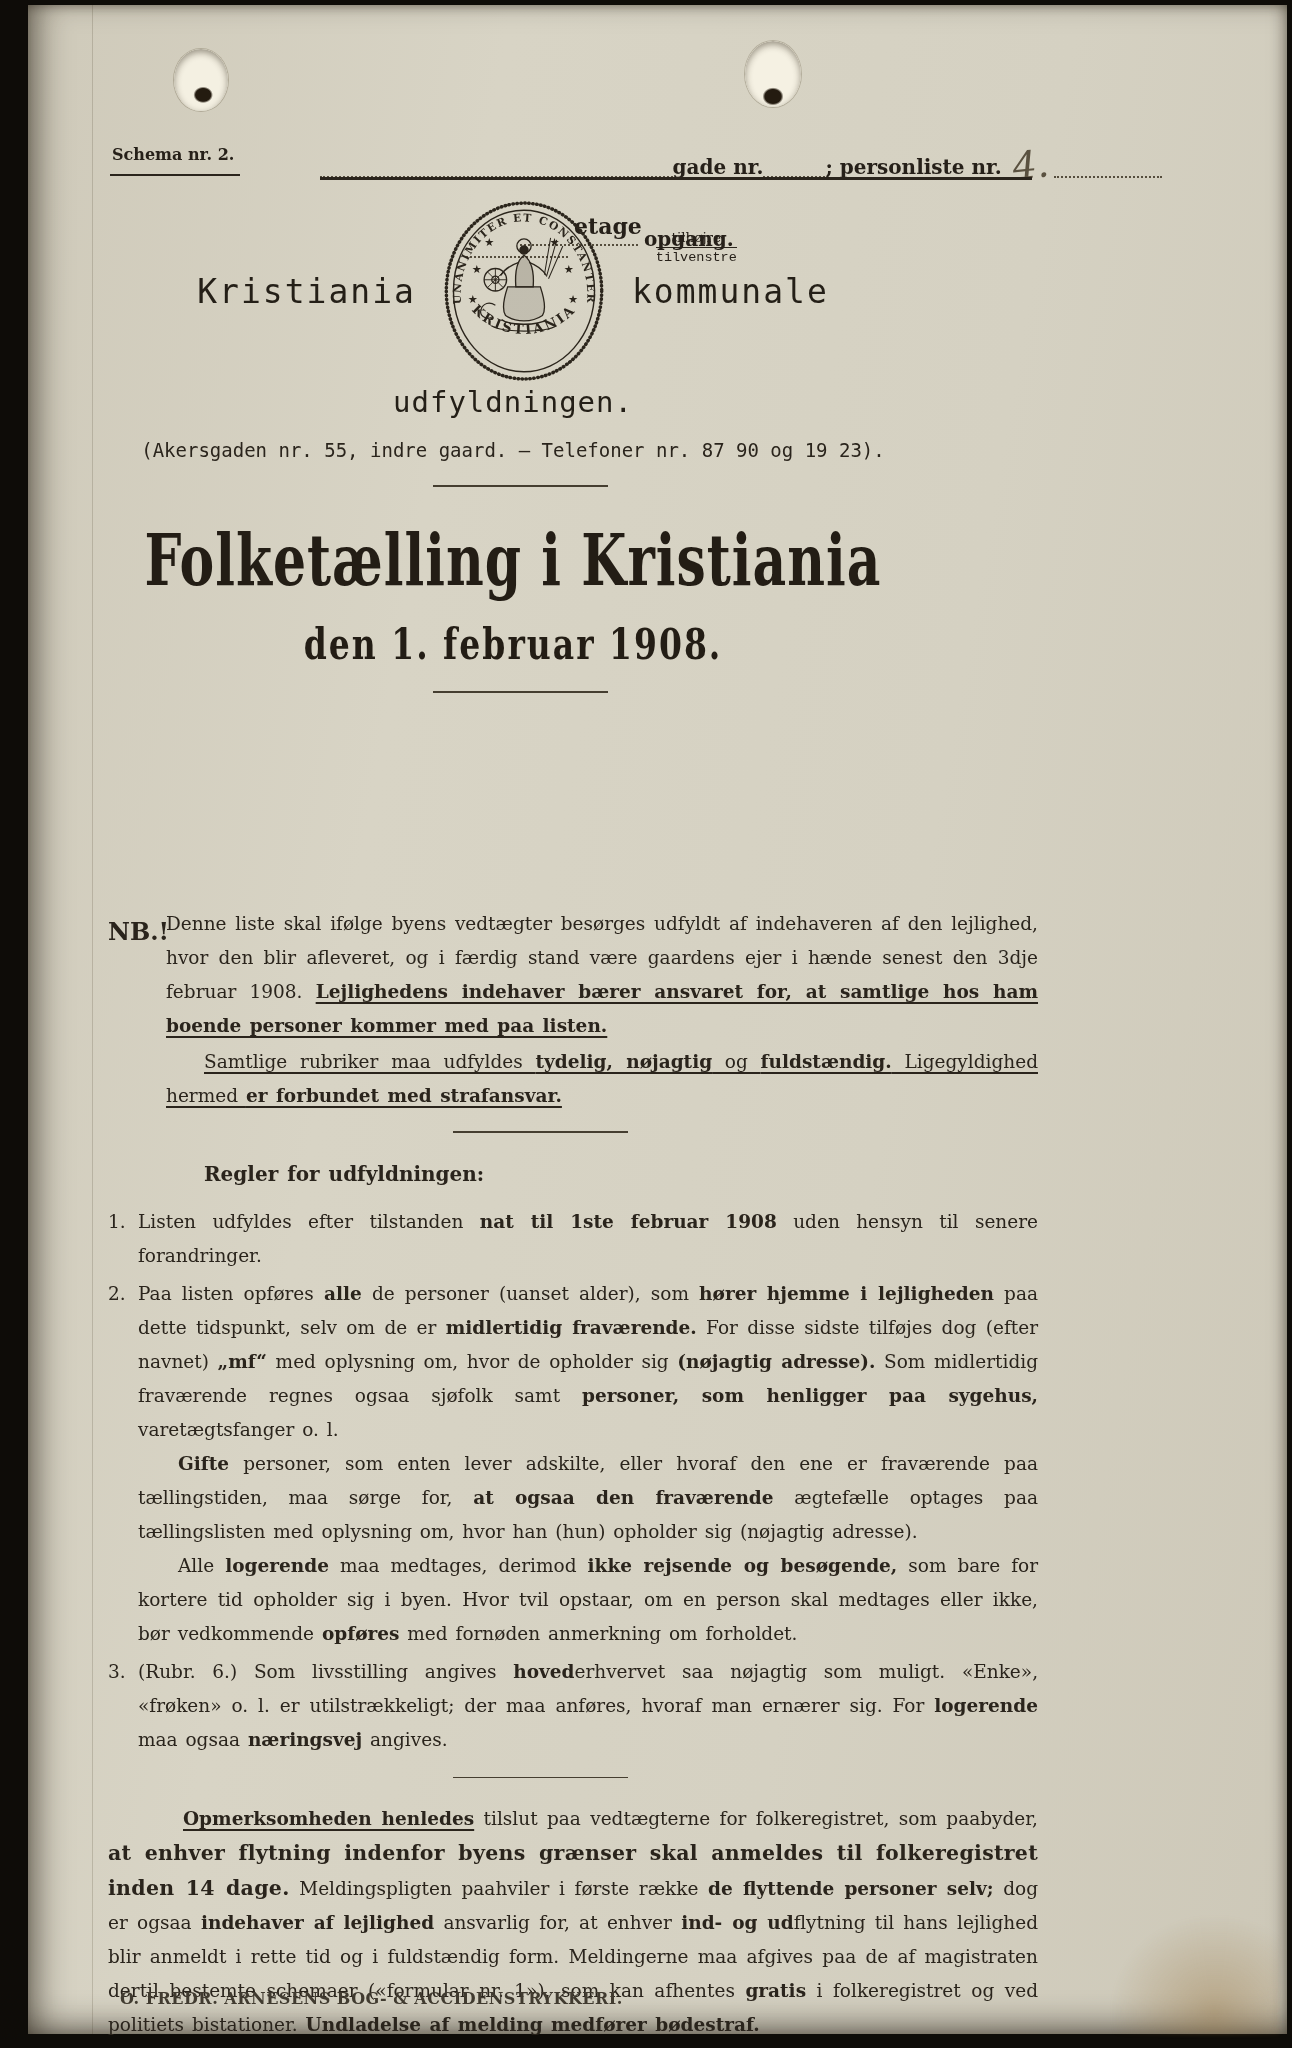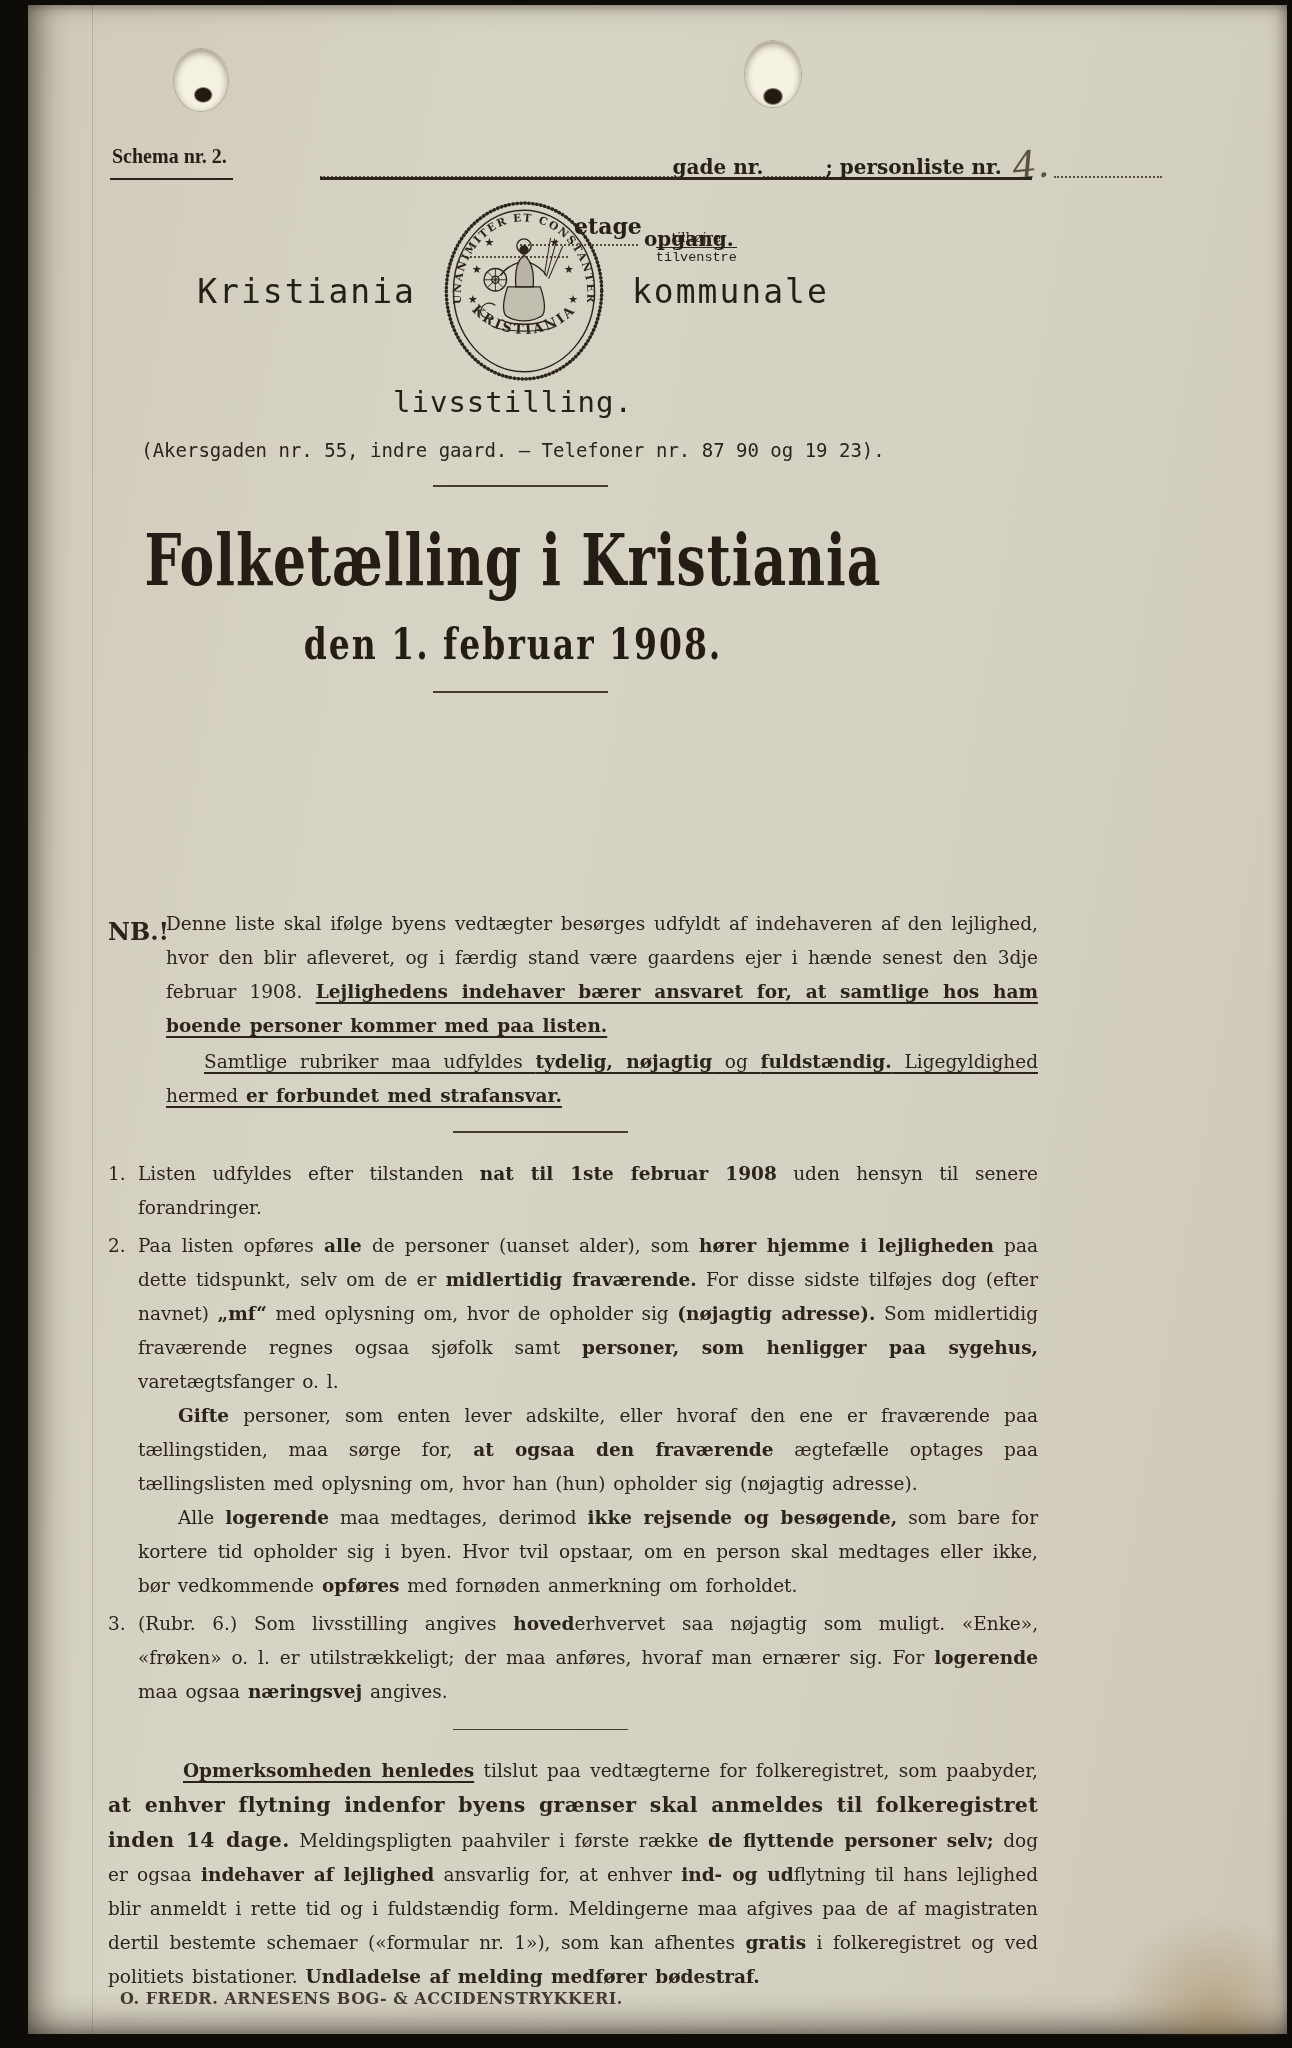--- a/index.html
+++ b/index.html
@@ -41,22 +41,22 @@
   }
   .stain {
     position:absolute; right:8px; bottom:0; width:170px; height:120px;
     background:radial-gradient(ellipse at 62% 82%, rgba(146,108,52,.38), rgba(146,108,52,0) 70%);
     filter:blur(2px);
   }
 
   
   .form-schema {
     position:absolute; left:82px; top:140px;
-    font-weight:bold; font-size:20px;
-    border-bottom:2px solid #2a241c; padding:0 6px 10px 2px;font-family:Liberation Serif, serif;
+    font-weight:bold; font-size:16px;
+    border-bottom:2px solid #2a241c; padding:0 6px 10px 2px;
   }
   .leader {
     display:inline-block; border-bottom:2px dotted #554d3d; height:5px;
     align-self:flex-end; margin-bottom:5px;
   }
   .form-gade {
     position:absolute; left:292px; top:134px; width:842px;
     display:flex; align-items:baseline; font-weight:bold; font-size:20px;
   }
   .gade-rule { position:absolute; left:292px; top:172px; width:712px; height:2.5px; background:#2a241c; }
@@ -209,38 +209,39 @@
         <text x="25" y="102">★</text>
           <text x="123" y="102">★</text>
         <text x="41" y="46">★</text>
           <text x="105" y="46">★</text>
       </g>
     </svg>
 
     <span class="org-word">kommunale</span>
   </div>
 
-  <div class="org-register">livsstilling.</div>
+  <div class="org-register">udfyldningen.</div>
   <div class="org-address">(Akersgaden nr. 55, indre gaard. — Telefoner nr. 87 90 og 19 23).</div>
   <div class="rule r1"></div>
 
   <div class="doc-title">Folketælling i Kristiania</div>
   <div class="doc-subtitle">den 1. februar 1908.</div>
   <div class="rule r2"></div>
 
   <div class="body-col">
 
     <div class="nb">
       <div class="nb-label">NB.!</div>
       <p class="nb-p1"><span>Denne liste skal ifølge byens vedtægter besørges udfyldt af indehaveren af den lejlighed, hvor den blir afleveret, og i færdig stand være gaardens ejer i hænde senest den 3dje februar 1908.  </span><span class="b u">Lejlighedens indehaver bærer ansvaret for, at samtlige hos ham boende personer kommer med paa listen.</span></p>
       <p class="nb-p2"><span class="u">Samtlige rubriker maa udfyldes </span><span class="b u">tydelig, nøjagtig</span><span class="u"> og </span><span class="b u">fuldstændig.</span><span class="u">  Ligegyldighed hermed </span><span class="b u">er forbundet med strafansvar.</span></p>
     </div>
 
     <div class="hr-flow hr-a"></div>
 
+    <div class="rules-heading">Regler for udfyldningen:</div>
 
     <div class="item">
       <span class="num">1.</span>
       <p><span>Listen udfyldes efter tilstanden </span><span class="b">nat til 1ste februar 1908</span><span> uden hensyn til senere forandringer.</span></p>
     </div>
 
     <div class="item">
       <span class="num">2.</span>
       <p><span>Paa listen opføres </span><span class="b">alle</span><span> de personer (uanset alder), som </span><span class="b">hører hjemme i lejligheden</span><span> paa dette tidspunkt, selv om de er </span><span class="b">midlertidig fraværende.</span><span>  For disse sidste tilføjes dog (efter navnet) </span><span class="b">„mf“</span><span> med oplysning om, hvor de opholder sig </span><span class="b">(nøjagtig adresse).</span><span>  Som midlertidig fraværende regnes ogsaa sjøfolk samt </span><span class="b">personer, som henligger paa sygehus,</span><span> varetægtsfanger o. l.</span></p>
       <p class="ind"><span class="b">Gifte</span><span> personer, som enten lever adskilte, eller hvoraf den ene er fraværende paa tællingstiden, maa sørge for, </span><span class="b">at ogsaa den fraværende</span><span> ægtefælle optages paa tællingslisten med oplysning om, hvor han (hun) opholder sig (nøjagtig adresse).</span></p>

